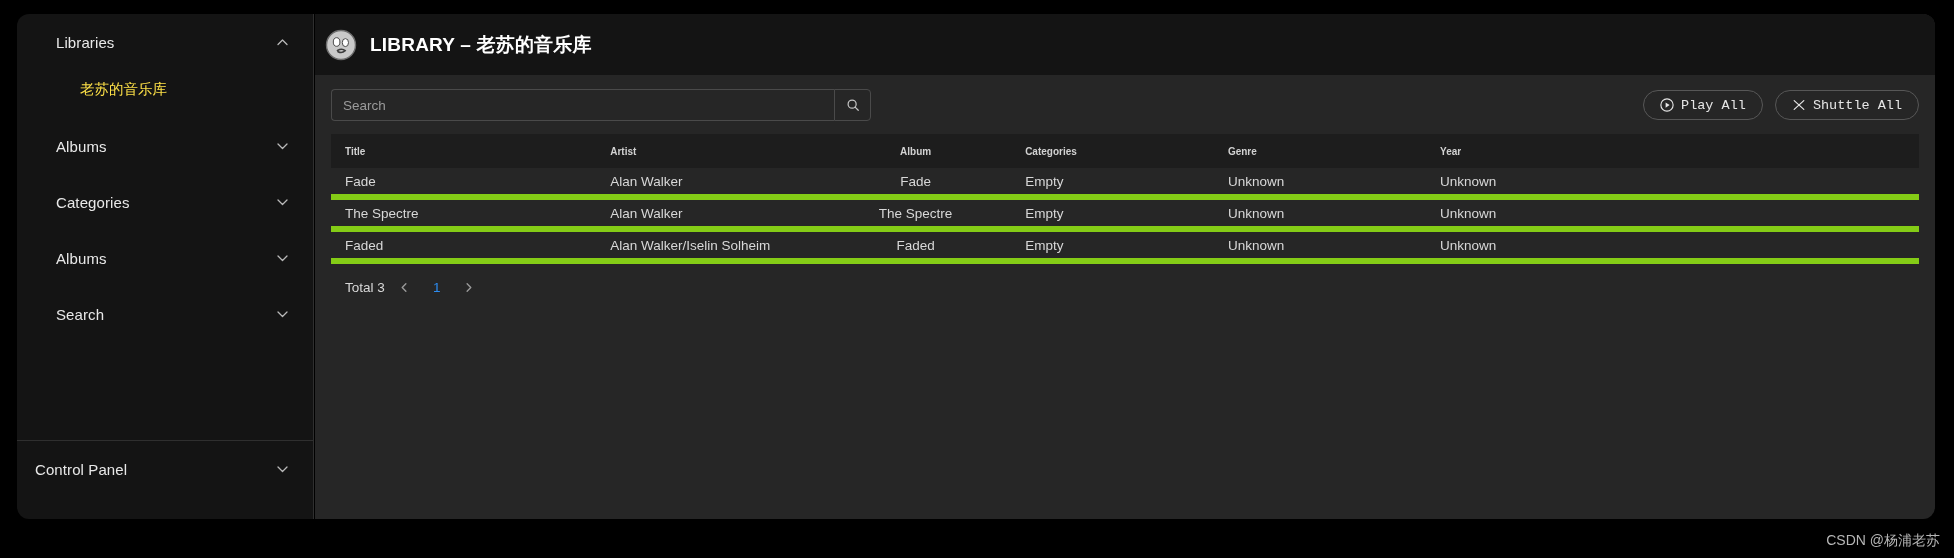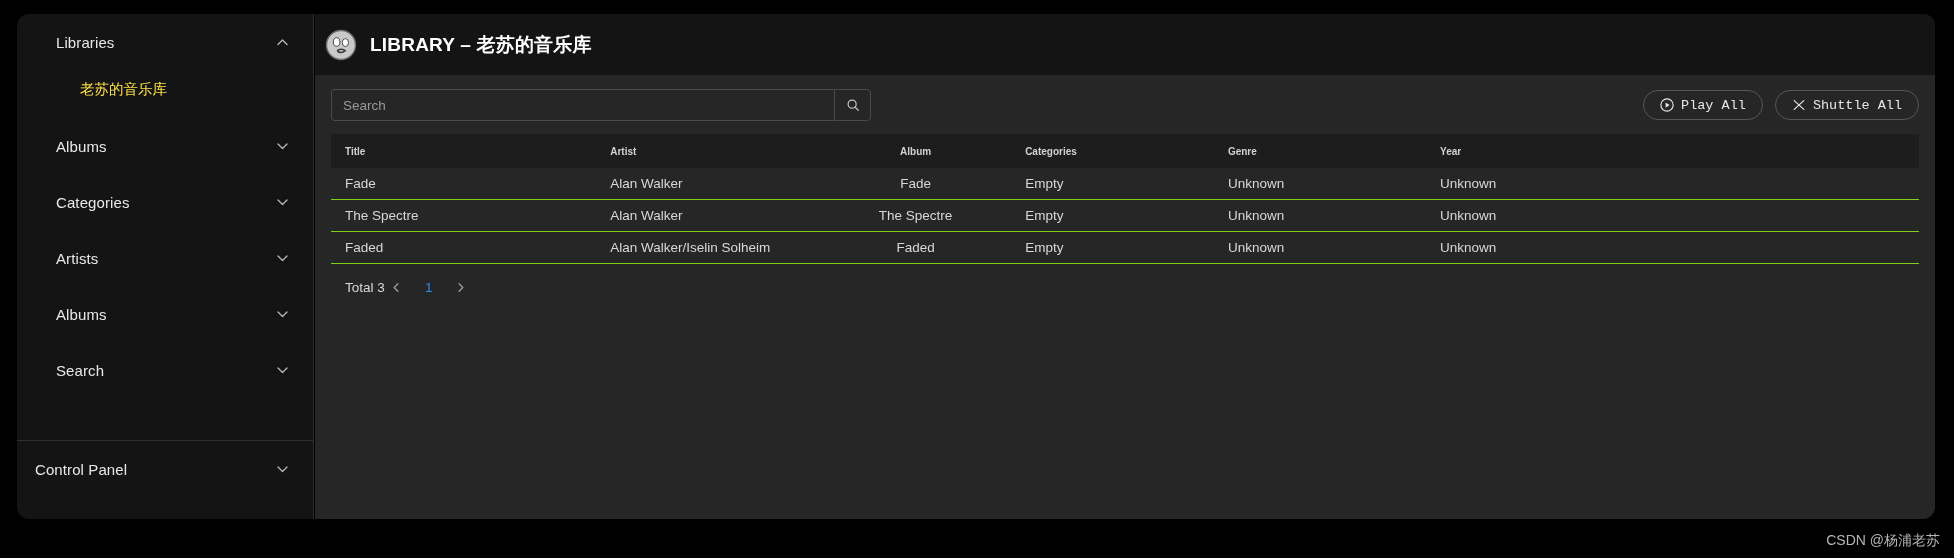--- a/index.html
+++ b/index.html
@@ -198,21 +198,21 @@
   .thead {
     background: #1d1d1d;
     height: 34px;
   }
   .thead .cell {
     font-size: 10px;
     font-weight: bold;
     color: #d2d2d2;
   }
   .tbody-row {
-    border-bottom: 1px solid #84cc16;
+    border-bottom: 6px solid #84cc16;
     height: 32px;
     cursor: default;
   }
   .tbody-row .cell {
     font-size: 13.5px;
     color: #d8d8d8;
   }
   .cell {
     white-space: nowrap;
     overflow: hidden;
@@ -222,21 +222,21 @@
   .c0 { width: 17.0%; }
   .c1 { width: 13.2%; }
   .c2 { width: 13.4%; text-align: center; }
   .c3 { width: 13.0%; }
   .c4 { width: 13.6%; }
   .c5 { width: 29.8%; }
 
   .footer-bar {
     display: flex;
     align-items: center;
-    gap: 0;
+    gap: 8px;
     height: 46px;
     padding: 0 14px;
   }
   .total-text {
     font-size: 13.5px;
     color: #d8d8d8;
     white-space: nowrap;
   }
   .pager { display: flex; align-items: center; gap: 8px; }
   .pg-arrow {
@@ -293,30 +293,20 @@
               <span class="chev">
                 <svg viewBox="0 0 13 13" fill="none" stroke="currentColor" stroke-width="1.3" stroke-linecap="round" stroke-linejoin="round">
                   <polyline points="2,4 6.5,8.5 11,4"></polyline>
                 </svg>
               </span>  
             </div>
           </div>
           <div class="side-group">  
             <div class="side-row">    
               <span class="side-row-label">Categories</span>
-              <span class="chev">
-                <svg viewBox="0 0 13 13" fill="none" stroke="currentColor" stroke-width="1.3" stroke-linecap="round" stroke-linejoin="round">
-                  <polyline points="2,4 6.5,8.5 11,4"></polyline>
-                </svg>
-              </span>  
-            </div>
-          </div>
-          <div class="side-group">  
-            <div class="side-row">    
-              <span class="side-row-label">Artists</span>
               <span class="chev">
                 <svg viewBox="0 0 13 13" fill="none" stroke="currentColor" stroke-width="1.3" stroke-linecap="round" stroke-linejoin="round">
                   <polyline points="2,4 6.5,8.5 11,4"></polyline>
                 </svg>
               </span>  
             </div>
           </div>
           <div class="side-group">  
             <div class="side-row">    
               <span class="side-row-label">Albums</span>

